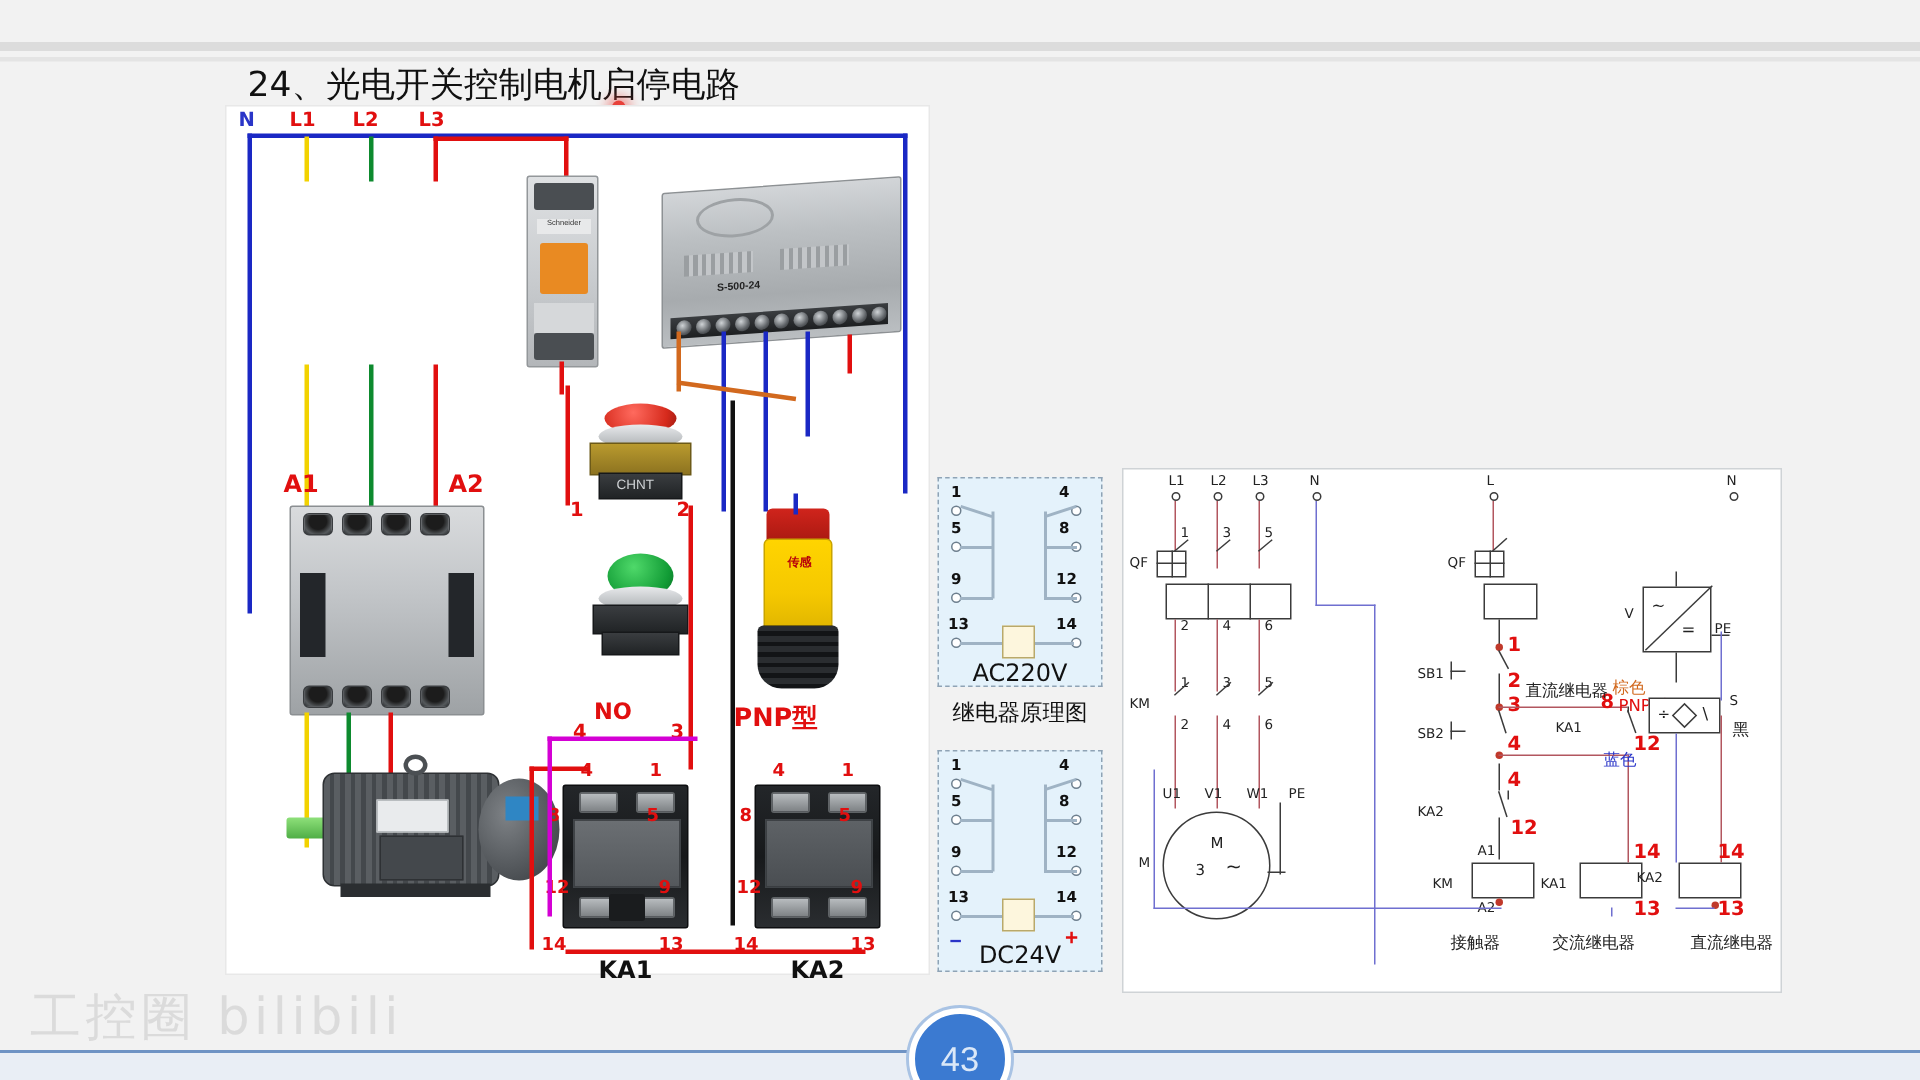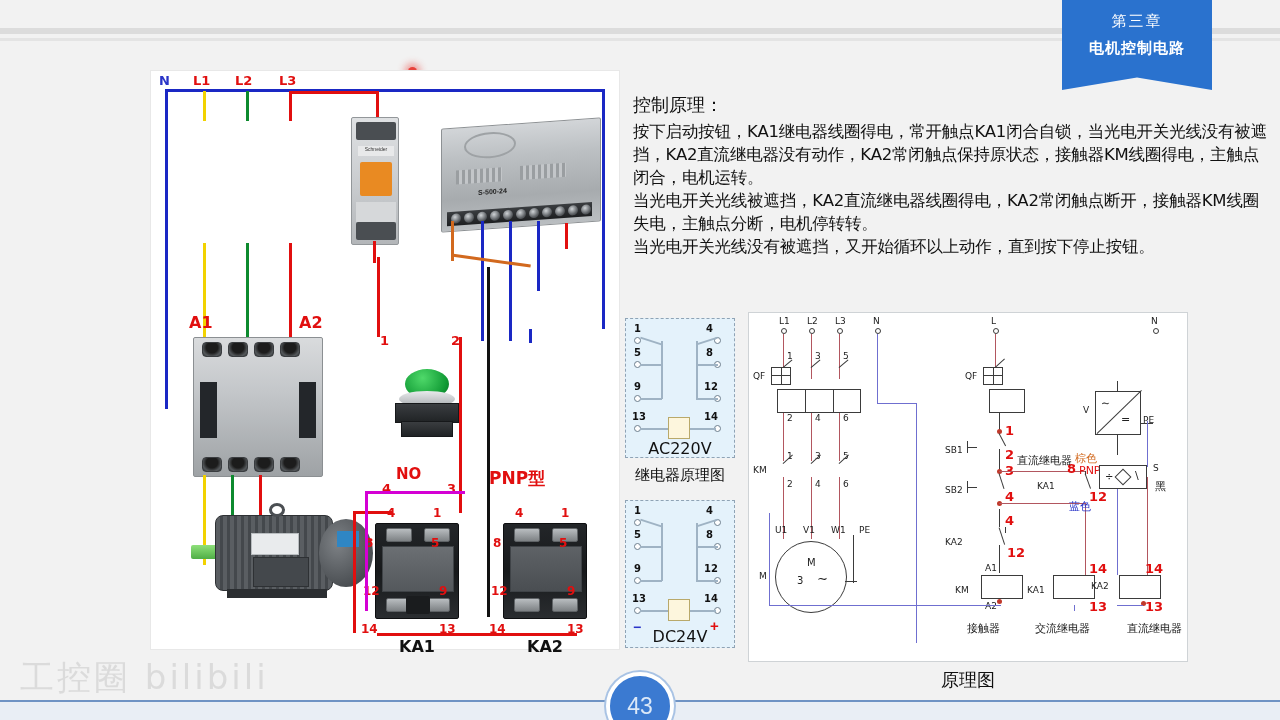--- a/index.html
+++ b/index.html
@@ -205,25 +205,22 @@
   }
 </style>
 </head>
 <body>
 
 <div id="page">
 
   <div class="hdr-band"></div>
   <div class="hdr-band2"></div>
 
-  <div id="chapter-banner">
-    <div class="cb-line1">第三章</div>
-    <div class="cb-line2">电机控制电路</div>
-  </div>
-
+
+  <div id="slide-title">24、光电开关控制电机启停电路</div>
   <div id="title-dot"></div>
 
   <div id="photo-panel">
 
     <div class="lbl" style="left:8px;top:2px;color:#2a35c8;">N</div>
     <div class="lbl" style="left:42px;top:2px;color:#e10f0f;">L1</div>
     <div class="lbl" style="left:84px;top:2px;color:#e10f0f;">L2</div>
     <div class="lbl" style="left:128px;top:2px;color:#e10f0f;">L3</div>
 
     <div class="busline" style="left:14px;top:18px;width:440px;height:3px;background:#1a28c4;"></div>
@@ -304,33 +301,46 @@
       <div class="motor-shaft" style="position:absolute;left:0;top:44px;width:28px;height:14px;"></div>
       <div class="motor-body" style="position:absolute;left:24px;top:14px;width:118px;height:76px;"></div>
       <div style="position:absolute;left:60px;top:32px;width:48px;height:22px;background:#e9ebed;border:1px solid #b9bdc0;"></div>
       <div style="position:absolute;left:62px;top:56px;width:56px;height:30px;background:#44484c;border:1px solid #2e3134;"></div>
       <div class="motor-end" style="position:absolute;left:128px;top:18px;width:54px;height:68px;"></div>
       <div style="position:absolute;left:146px;top:30px;width:22px;height:16px;background:#2f86c4;"></div>
       <div class="motor-foot" style="position:absolute;left:36px;top:88px;width:100px;height:9px;"></div>
       <div style="position:absolute;left:78px;top:2px;width:16px;height:14px;border:3px solid #4b4f53;border-radius:50%;"></div>
     </div>
 
+    <div class="btn-base" style="left:238px;top:198px;width:76px;height:66px;">
+      <div class="btn-cap btn-red" style="position:absolute;left:14px;top:0;width:48px;height:20px;"></div>
+      <div class="btn-ring" style="position:absolute;left:10px;top:14px;width:56px;height:16px;"></div>
+      <div class="btn-body" style="position:absolute;left:4px;top:26px;width:68px;height:22px;"></div>
+      <div class="btn-body-dark" style="position:absolute;left:10px;top:46px;width:56px;height:18px;"></div>
+      <div style="position:absolute;left:22px;top:49px;font-size:9px;color:#cfd2d5;">CHNT</div>
+    </div>
     <div class="lbl" style="left:229px;top:262px;color:#e10f0f;">1</div>
     <div class="lbl" style="left:300px;top:262px;color:#e10f0f;">2</div>
 
     <div class="btn-base" style="left:238px;top:298px;width:76px;height:70px;">
       <div class="btn-cap btn-green" style="position:absolute;left:16px;top:0;width:44px;height:30px;"></div>
       <div class="btn-ring" style="position:absolute;left:10px;top:22px;width:56px;height:16px;"></div>
       <div class="btn-body-dark" style="position:absolute;left:6px;top:34px;width:64px;height:20px;"></div>
       <div class="btn-body-dark" style="position:absolute;left:12px;top:52px;width:52px;height:16px;"></div>
     </div>
     <div class="lbl" style="left:245px;top:394px;color:#e10f0f;font-size:15px;">NO</div>
     <div class="lbl" style="left:231px;top:410px;color:#e10f0f;">4</div>
     <div class="lbl" style="left:296px;top:410px;color:#e10f0f;">3</div>
 
+    <div class="dev" style="left:352px;top:268px;width:60px;height:122px;">
+      <div class="sensor-cap" style="position:absolute;left:8px;top:0;width:42px;height:26px;border-radius:4px 4px 0 0;"></div>
+      <div class="sensor-body" style="position:absolute;left:6px;top:20px;width:46px;height:62px;"></div>
+      <div class="sensor-lens" style="position:absolute;left:2px;top:78px;width:54px;height:42px;"></div>
+      <div style="position:absolute;left:22px;top:30px;font-size:8px;color:#b8000a;font-weight:bold;">传感</div>
+    </div>
     <div class="lbl" style="left:338px;top:396px;color:#e10f0f;font-size:17px;">PNP型</div>
     <div class="busline" style="left:378px;top:258px;width:3px;height:14px;background:#1a28c4;"></div>
     <div class="busline" style="left:300px;top:188px;width:80px;height:3px;background:#d2691e;transform:rotate(8deg);"></div>
     <div class="busline" style="left:336px;top:196px;width:3px;height:350px;background:#111;"></div>
 
     <div class="dev relay" style="left:224px;top:452px;width:84px;height:96px;">
       <div class="relay-clip" style="left:10px;top:4px;width:26px;height:14px;"></div>
       <div class="relay-clip" style="left:48px;top:4px;width:26px;height:14px;"></div>
       <div class="relay-face" style="left:6px;top:22px;width:72px;height:46px;"></div>
       <div class="relay-clip" style="left:10px;bottom:6px;width:26px;height:14px;"></div>
@@ -367,26 +377,20 @@
     <div class="busline" style="left:226px;top:186px;width:3px;height:80px;background:#e10f0f;"></div>
     <div class="busline" style="left:226px;top:562px;width:200px;height:3px;background:#e10f0f;"></div>
     <div class="busline" style="left:308px;top:266px;width:3px;height:176px;background:#e10f0f;"></div>
     <div class="busline" style="left:202px;top:440px;width:3px;height:122px;background:#e10f0f;"></div>
     <div class="busline" style="left:202px;top:440px;width:40px;height:3px;background:#e10f0f;"></div>
     <div class="busline" style="left:214px;top:420px;width:100px;height:3px;background:#d400d4;"></div>
     <div class="busline" style="left:214px;top:420px;width:3px;height:120px;background:#d400d4;"></div>
   </div>
 
 
-  <div id="principle">
-    <div class="p-head">控制原理：</div>
-    <div class="p-body">按下启动按钮，KA1继电器线圈得电，常开触点KA1闭合自锁，当光电开关光线没有被遮挡，KA2直流继电器没有动作，KA2常闭触点保持原状态，接触器KM线圈得电，主触点闭合，电机运转。</div>
-    <div class="p-body">当光电开关光线被遮挡，KA2直流继电器线圈得电，KA2常闭触点断开，接触器KM线圈失电，主触点分断，电机停转转。</div>
-    <div class="p-body">当光电开关光线没有被遮挡，又开始循环以上动作，直到按下停止按钮。</div>
-  </div>
 
   <div class="relay-panel" style="left:625px;top:318px;width:110px;height:140px;">
     <div class="rp-num" style="left:8px;top:4px;">1</div>
     <div class="rp-dot" style="left:8px;top:18px;"></div>
     <div class="rp-num" style="left:8px;top:28px;">5</div>
     <div class="rp-dot" style="left:8px;top:42px;"></div>
     <div class="rp-num" style="left:8px;top:62px;">9</div>
     <div class="rp-dot" style="left:8px;top:76px;"></div>
     <div class="rp-num" style="left:80px;top:4px;">4</div>
     <div class="rp-dot" style="left:88px;top:18px;"></div>
@@ -600,20 +604,19 @@
     <div class="sw-red" style="left:398px;top:164px;width:1.2px;height:98px;"></div>
     <div class="sw-blue" style="left:398px;top:108px;width:1.2px;height:46px;"></div>
 
     <div class="stext" style="left:342px;top:268px;">KA2</div>
     <div class="sbox" style="left:370px;top:262px;width:42px;height:24px;"></div>
     <div class="snum-red" style="left:396px;top:248px;">14</div>
     <div class="snum-red" style="left:396px;top:286px;">13</div>
     <div class="sdot" style="left:392px;top:288px;"></div>
     <div class="sw-blue" style="left:368px;top:292px;width:26px;height:1.2px;"></div>
   </div>
-  <div id="schematic-caption">原理图</div>
 
   <div id="watermark">工控圈 bilibili</div>
   <div id="footer-rule"></div>
   <div id="footer-bg"></div>
   <div id="page-badge">43</div>
 
 </div>
 
 </body></html>

